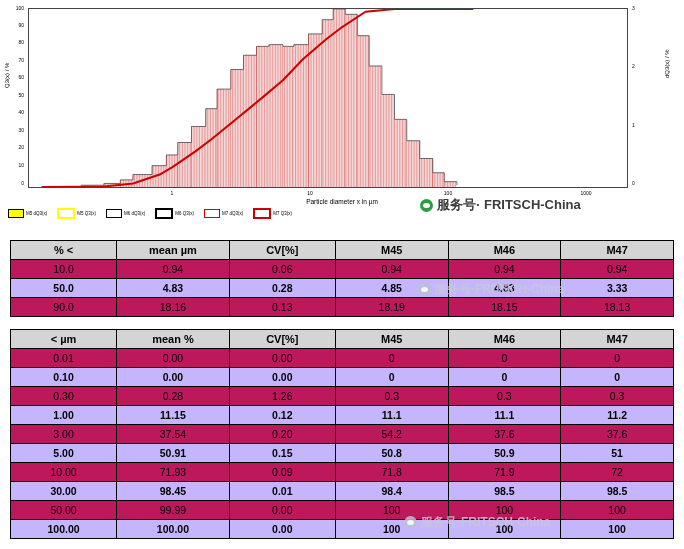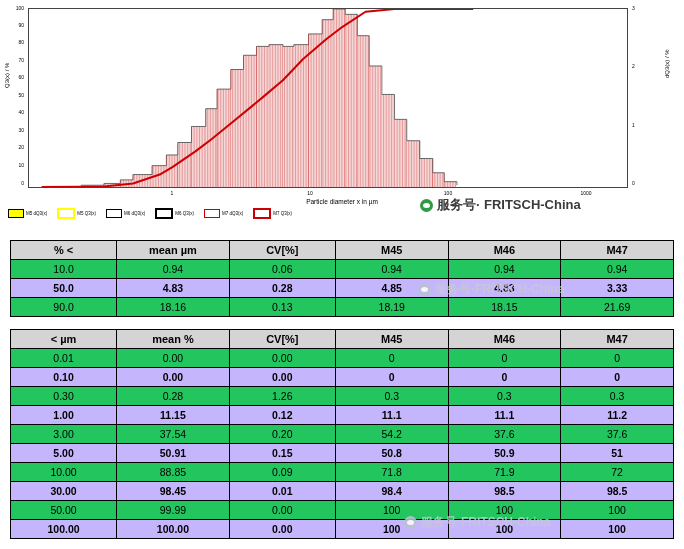--- a/index.html
+++ b/index.html
@@ -67,21 +67,21 @@
   .tbl{width:664px;margin:0 10px;}
   .tbl td,.tbl th{
     border:1px solid #000;
     font-size:10.5px;
     text-align:center;
     height:18px;
     padding:0;
   }
   .tbl th{background:#d4d4d4;font-weight:bold;font-size:11px;}
   .row-blue{background:#c4b5fd;font-weight:bold;}
-  .row-white{background:#22c55e;}
+  .row-white{background:#be185d;}
   .spacer{height:12px;}
   .top-gap{height:8px;}
 </style>
 </head>
 <body>
 
 <div class="wrap">
 
   <div class="chart-area">
 
@@ -503,21 +503,21 @@
           <td>4.85</td>
           <td>4.83</td>
           <td>3.33</td>
         </tr>
         <tr class="row-white">
           <td>90.0</td>
           <td>18.16</td>
           <td>0.13</td>
           <td>18.19</td>
           <td>18.15</td>
-          <td>21.69</td>
+          <td>18.13</td>
         </tr>
       </tbody>
   </table>
 
   <div class="spacer"></div>
 
   <table class="tbl" id="table2">
     <colgroup>
         <col style="width:16%">
         <col style="width:17%">
@@ -580,21 +580,21 @@
         <tr class="row-blue">
           <td>5.00</td>
           <td>50.91</td>
           <td>0.15</td>
           <td>50.8</td>
           <td>50.9</td>
           <td>51</td>
         </tr>
         <tr class="row-white">
           <td>10.00</td>
-          <td>88.85</td>
+          <td>71.93</td>
           <td>0.09</td>
           <td>71.8</td>
           <td>71.9</td>
           <td>72</td>
         </tr>
         <tr class="row-blue">
           <td>30.00</td>
           <td>98.45</td>
           <td>0.01</td>
           <td>98.4</td>

